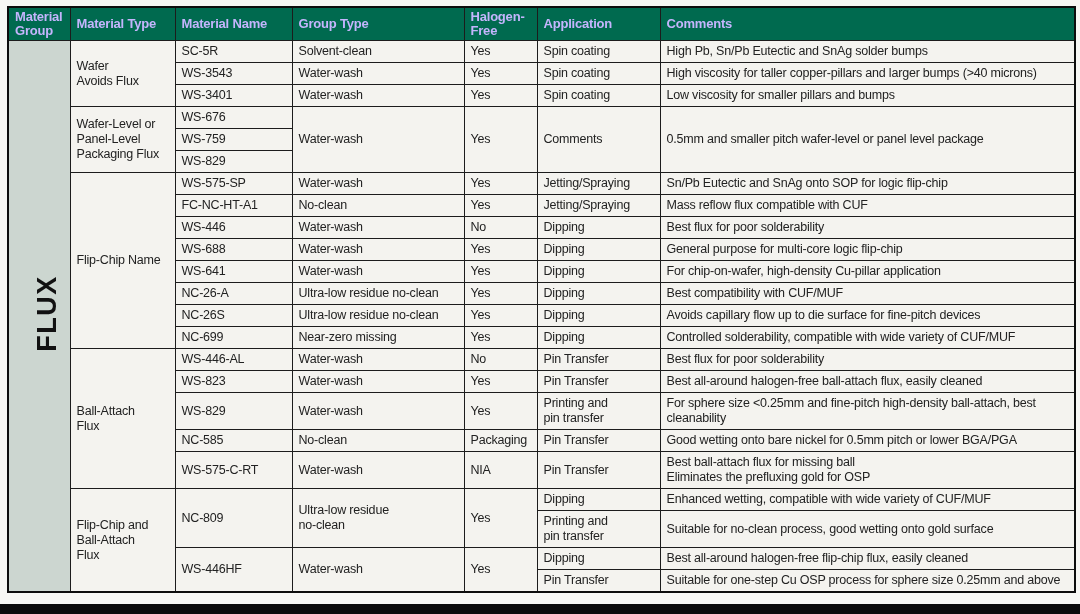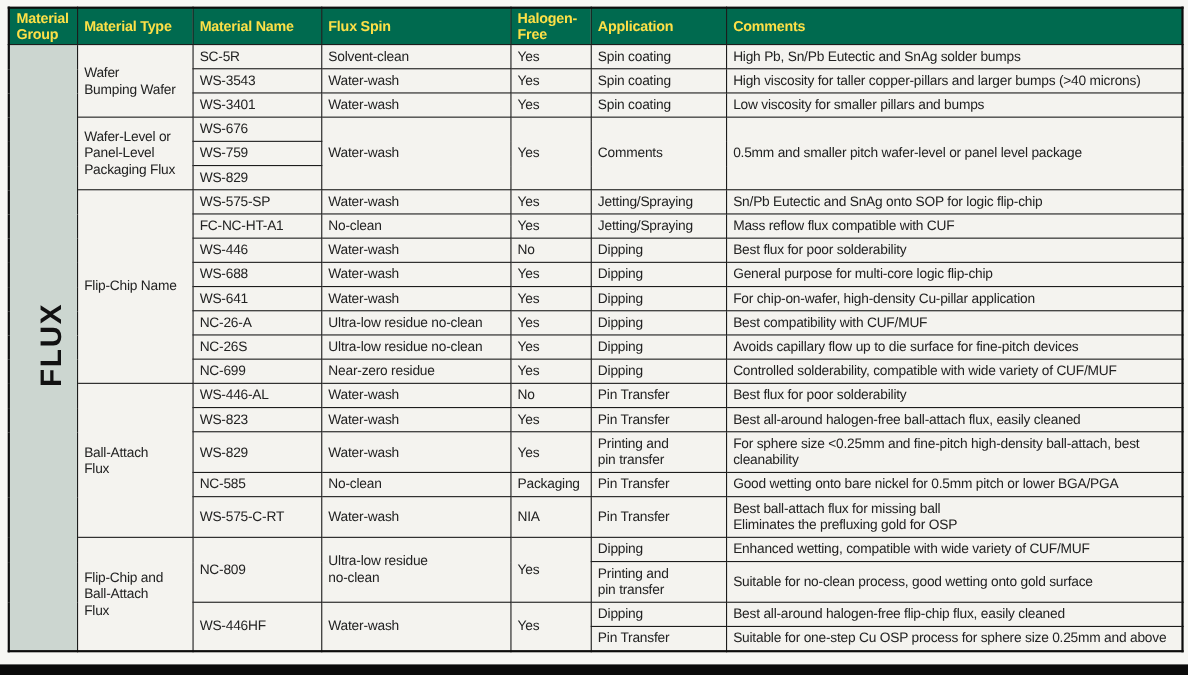--- a/index.html
+++ b/index.html
@@ -15,21 +15,21 @@
     position:absolute; left:7px; top:6px;
     width:1067px;
     border-collapse:collapse;
     table-layout:fixed;
     border:2px solid #0d0d0d;
   }
   th, td { border:1px solid #1c1c1c; }
 
   th {
     background:var(--header-bg,#006a4f);
-    color:#fde047;
+    color:#c4b5fd;
     font-size:13px;
     font-weight:bold;
     text-align:left;
     vertical-align:middle;
     padding:2px 6px;
     height:32px;
     line-height:14px;
     letter-spacing:-0.2px;
   }
   td {
@@ -76,31 +76,31 @@
       <col style="width:172px">
       <col style="width:73px">
       <col style="width:123px">
       <col style="width:415px">
     </colgroup>
     <thead>
         <tr>
           <th>Material Group</th>
           <th>Material Type</th>
           <th>Material Name</th>
-          <th>Flux Spin</th>
+          <th>Group Type</th>
           <th>Halogen-Free</th>
           <th>Application</th>
           <th>Comments</th>
         </tr>
       </thead>
     <tbody>
         <tr>
           <td rowspan="23" class="group-cell"><span class="vtext">FLUX</span></td>
           <td rowspan="3" class="mtype">Wafer
-Bumping Wafer</td>
+Avoids Flux</td>
           <td>SC-5R</td>
           <td>Solvent-clean</td>
           <td>Yes</td>
           <td>Spin coating</td>
           <td>High Pb, Sn/Pb Eutectic and SnAg solder bumps</td>
         </tr>
         <tr>
           <td>WS-3543</td>
           <td>Water-wash</td>
           <td>Yes</td>
@@ -175,21 +175,21 @@
         </tr>
         <tr>
           <td>NC-26S</td>
           <td>Ultra-low residue no-clean</td>
           <td>Yes</td>
           <td>Dipping</td>
           <td>Avoids capillary flow up to die surface for fine-pitch devices</td>
         </tr>
         <tr>
           <td>NC-699</td>
-          <td>Near-zero residue</td>
+          <td>Near-zero missing</td>
           <td>Yes</td>
           <td>Dipping</td>
           <td>Controlled solderability, compatible with wide variety of CUF/MUF</td>
         </tr>
         <tr>
           <td rowspan="5" class="mtype">Ball-Attach
 Flux</td>
           <td>WS-446-AL</td>
           <td>Water-wash</td>
           <td>No</td>

